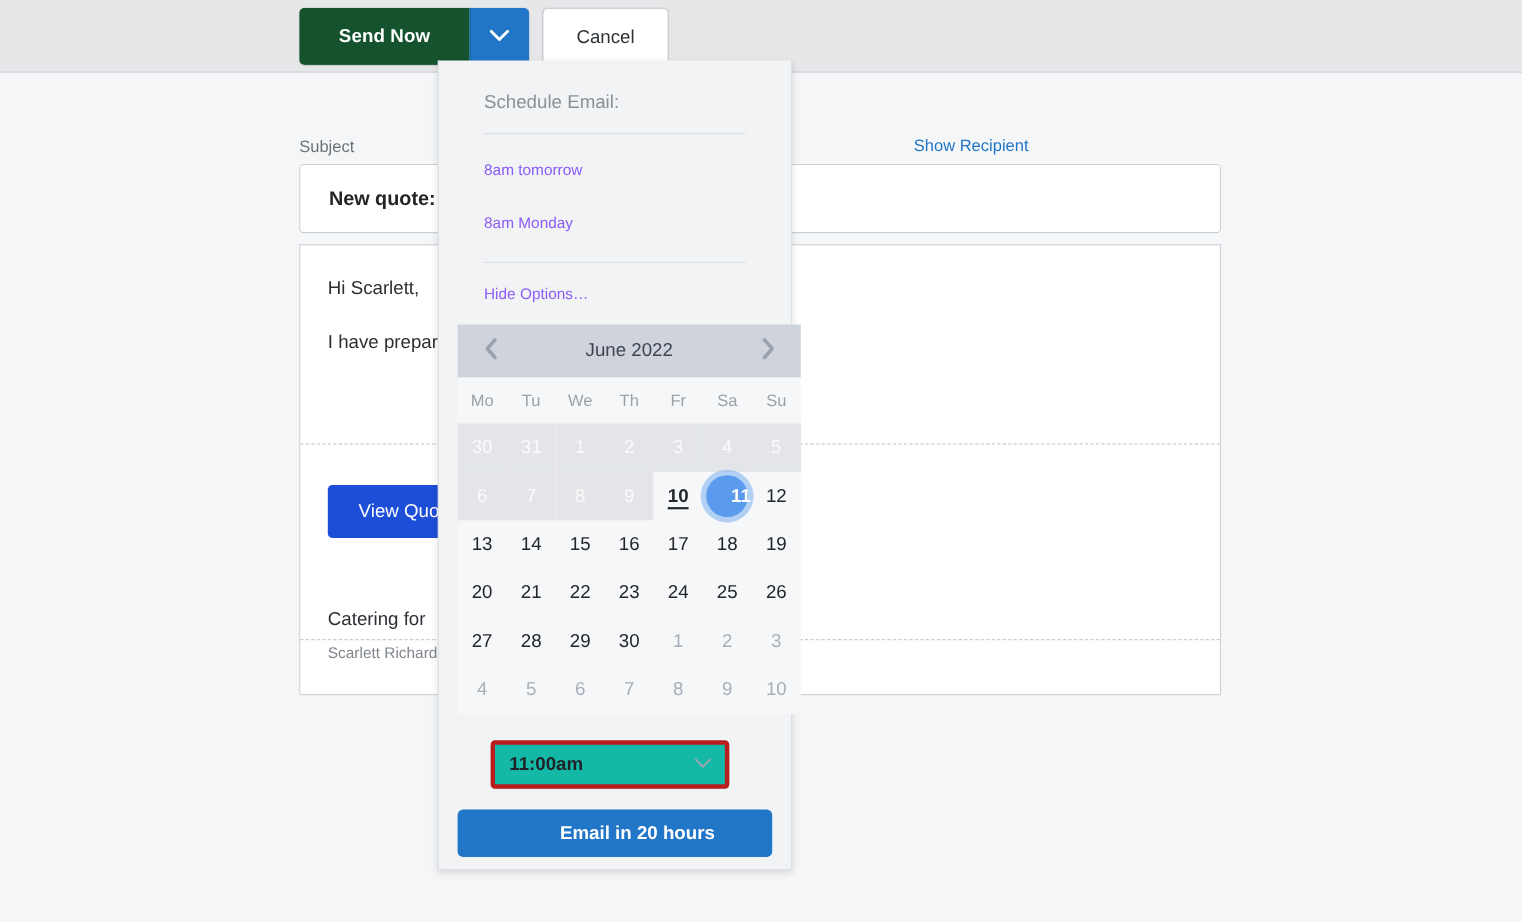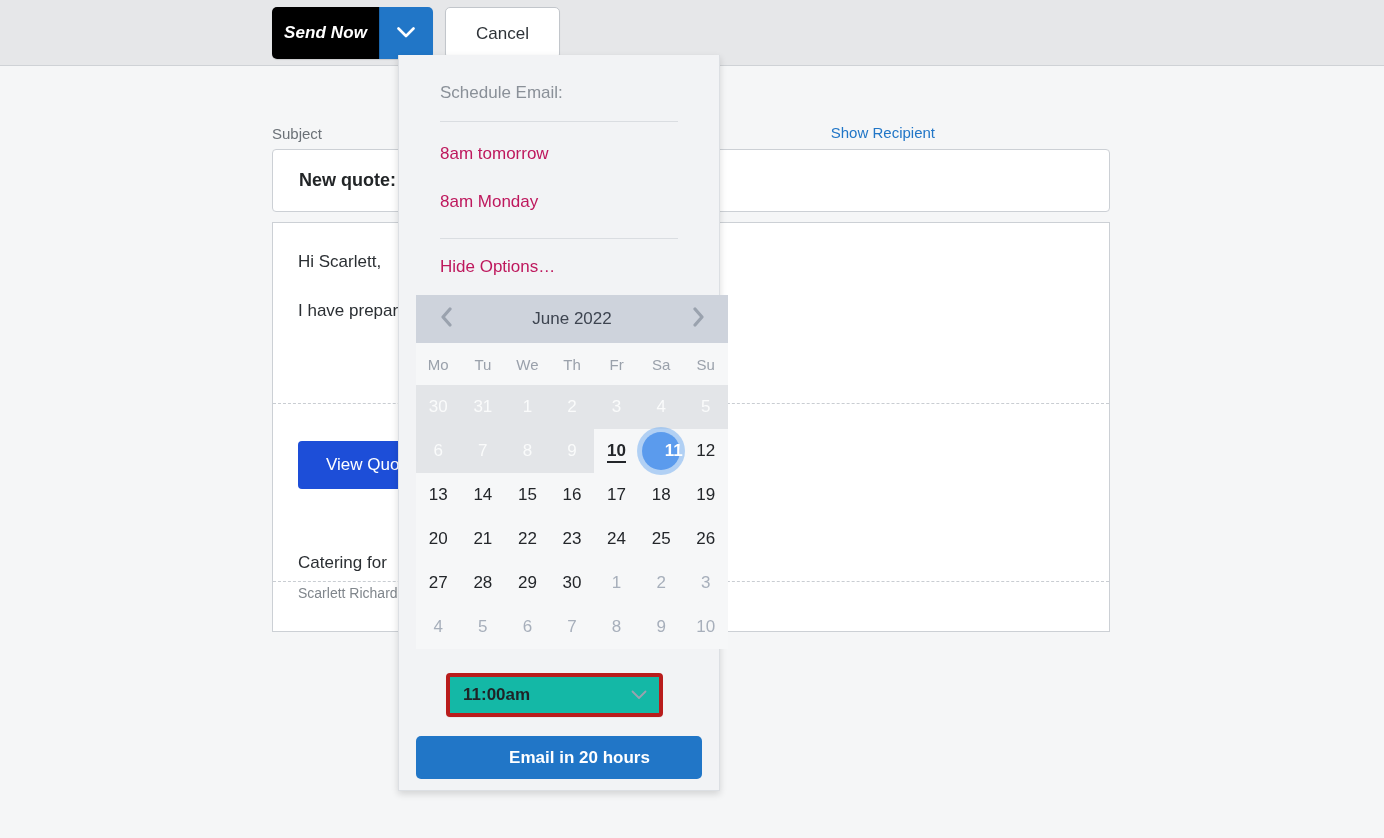--- a/index.html
+++ b/index.html
@@ -33,32 +33,31 @@
     display: flex;
     align-items: center;
   }
   .send-group {
     display: flex;
     border-radius: 5px;
     overflow: hidden;
     box-shadow: 0 1px 1px rgba(0,0,0,.12);
   }
   .send-now {
-    background: #000000;
+    background: #14532d;
     color: #ffffff;
     font-size: 17px;
     font-weight: bold;
-    padding: 0 12px;
+    padding: 0 36px;
     height: 52px;
     line-height: 52px;
     border: none;
     letter-spacing: .1px;
     cursor: pointer;
     font-family: "Liberation Sans", sans-serif;
-    font-style: italic;
   }
   .send-caret {
     background: #2176c7;
     width: 54px;
     height: 52px;
     border: none;
     border-left: 1px solid #1a66ad;
     display: flex;
     align-items: center;
     justify-content: center;
@@ -189,22 +188,22 @@
   .popup-head {
     font-size: 17px;
     color: #8a9098;
     padding: 28px 0 0 41px;
   }
   .menu-sep {
     margin: 18px 41px 0 41px;
     border-top: 1px solid #dadde1;
   }
   .menu-item {
-    font-size: 17px;
-    color: #be185d;
+    font-size: 14px;
+    color: #8b5cf6;
     padding: 0 0 0 41px;
     line-height: 48px;
     cursor: pointer;
   }
   .menu-list { padding-top: 8px; }
   .menu-sep-2 { margin: 12px 41px 0 41px; border-top: 1px solid #dadde1; }
   .hide-options { margin-top: 4px; }
 
   
   .calendar {

